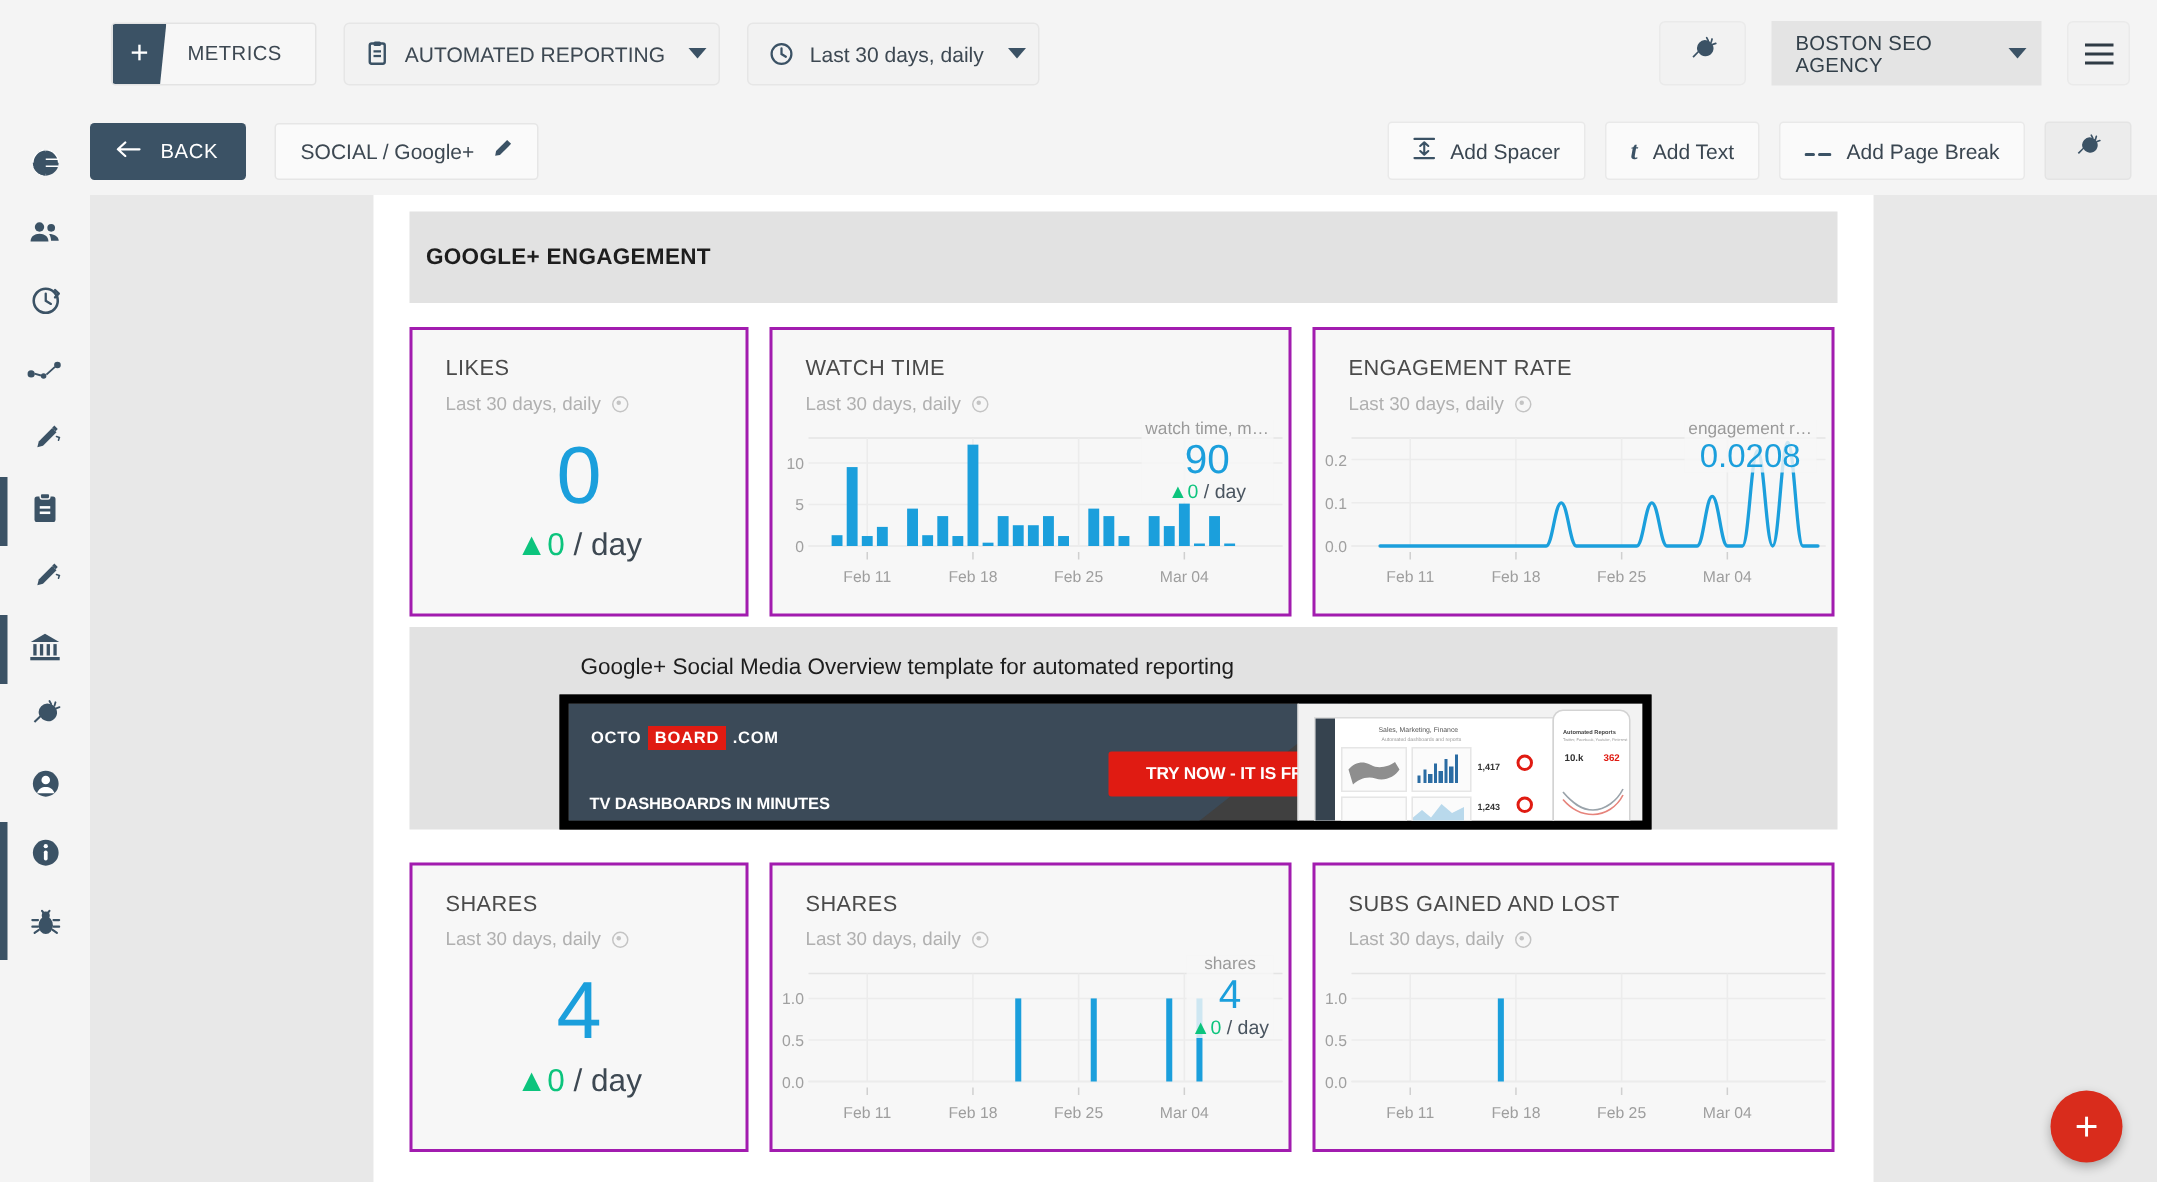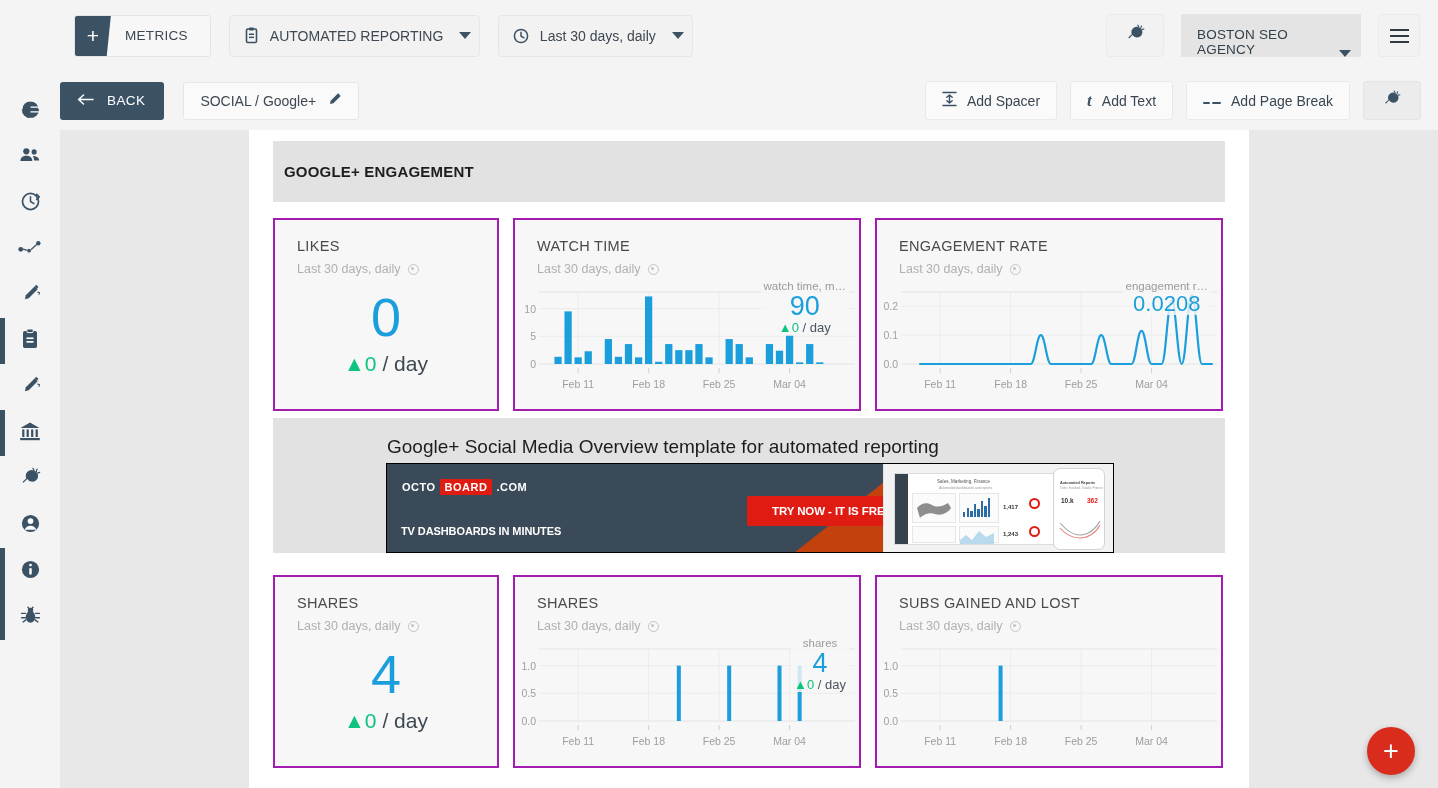--- a/index.html
+++ b/index.html
@@ -45,21 +45,21 @@
   #sel-report { width: 251px; justify-content: space-between; }
   #sel-report .left { display: flex; align-items: center; }
   #sel-range { width: 195px; justify-content: space-between; }
   #sel-range .left { display: flex; align-items: center; }
   .spacer { flex: 1; }
   .icon-btn {
     width: 58px; height: 43px; background: #f2f2f2; border: 1px solid #eaeaea;
     border-radius: 4px; display: flex; align-items: center; justify-content: center;
   }
   #agency-sel {
-    display: flex; align-items: flex-end; justify-content: space-between;
+    display: flex; align-items: center; justify-content: space-between;
     height: 43px; width: 180px; margin-left: 17px; padding: 0 10px 0 16px;
     background: #e4e4e4; border-radius: 0; color: #33404a;
     font-size: 13.5px; letter-spacing: .2px;
   }
   #burger-btn {
     width: 42px; height: 43px; margin-left: 17px; margin-right: 18px;
     background: #f2f2f2; border: 1px solid #eaeaea; border-radius: 4px;
     display: flex; flex-direction: column; align-items: center; justify-content: center;
     gap: 4px;
   }
@@ -162,26 +162,26 @@
   .overlay-lbl .d { font-size: 13px; color: #4a5560; }
   .overlay-lbl .d .up { color: #0cc47d; }
 
   
   #text-widget {
     position: absolute; left: 24px; top: 288px; width: 952px; height: 135px;
     background: #e2e2e2;
   }
   #widget-caption {
     position: absolute; left: 114px; top: 18px;
-    font-size: 19px; color: #1d1d1d;
+    font-size: 15px; color: #1d1d1d;
   }
   .banner {
-    position: absolute; left: 113px; top: 45px; width: 728px; height: 90px;
-    background: #c2410c; overflow: hidden;
-    border: 1px solid #000000;
+    position: absolute; left: 100px; top: 45px; width: 728px; height: 90px;
+    background: #404040; overflow: hidden;
+    border: 6px solid #000000;
   }
   .banner-dark {
     position: absolute; left: 0; top: 0; width: 520px; height: 90px;
     background: #3b4a58; clip-path: polygon(0 0, 100% 0, 78% 100%, 0 100%);
   }
   .brand { position: absolute; left: 15px; top: 15px; display: flex; align-items: center; font-size: 11px; font-weight: bold; color: #fff; letter-spacing: .5px; }
   .brand .bx { background: #e01b12; padding: 2px 5px; margin: 0 4px; }
   .b-head { position: absolute; left: 14px; top: 40px; font-size: 16.5px; font-weight: bold; color: #fff; letter-spacing: -.2px; }
   .b-sub { position: absolute; left: 14px; top: 61px; font-size: 11px; font-weight: bold; color: #fff; letter-spacing: -.1px; }
   .cta {

